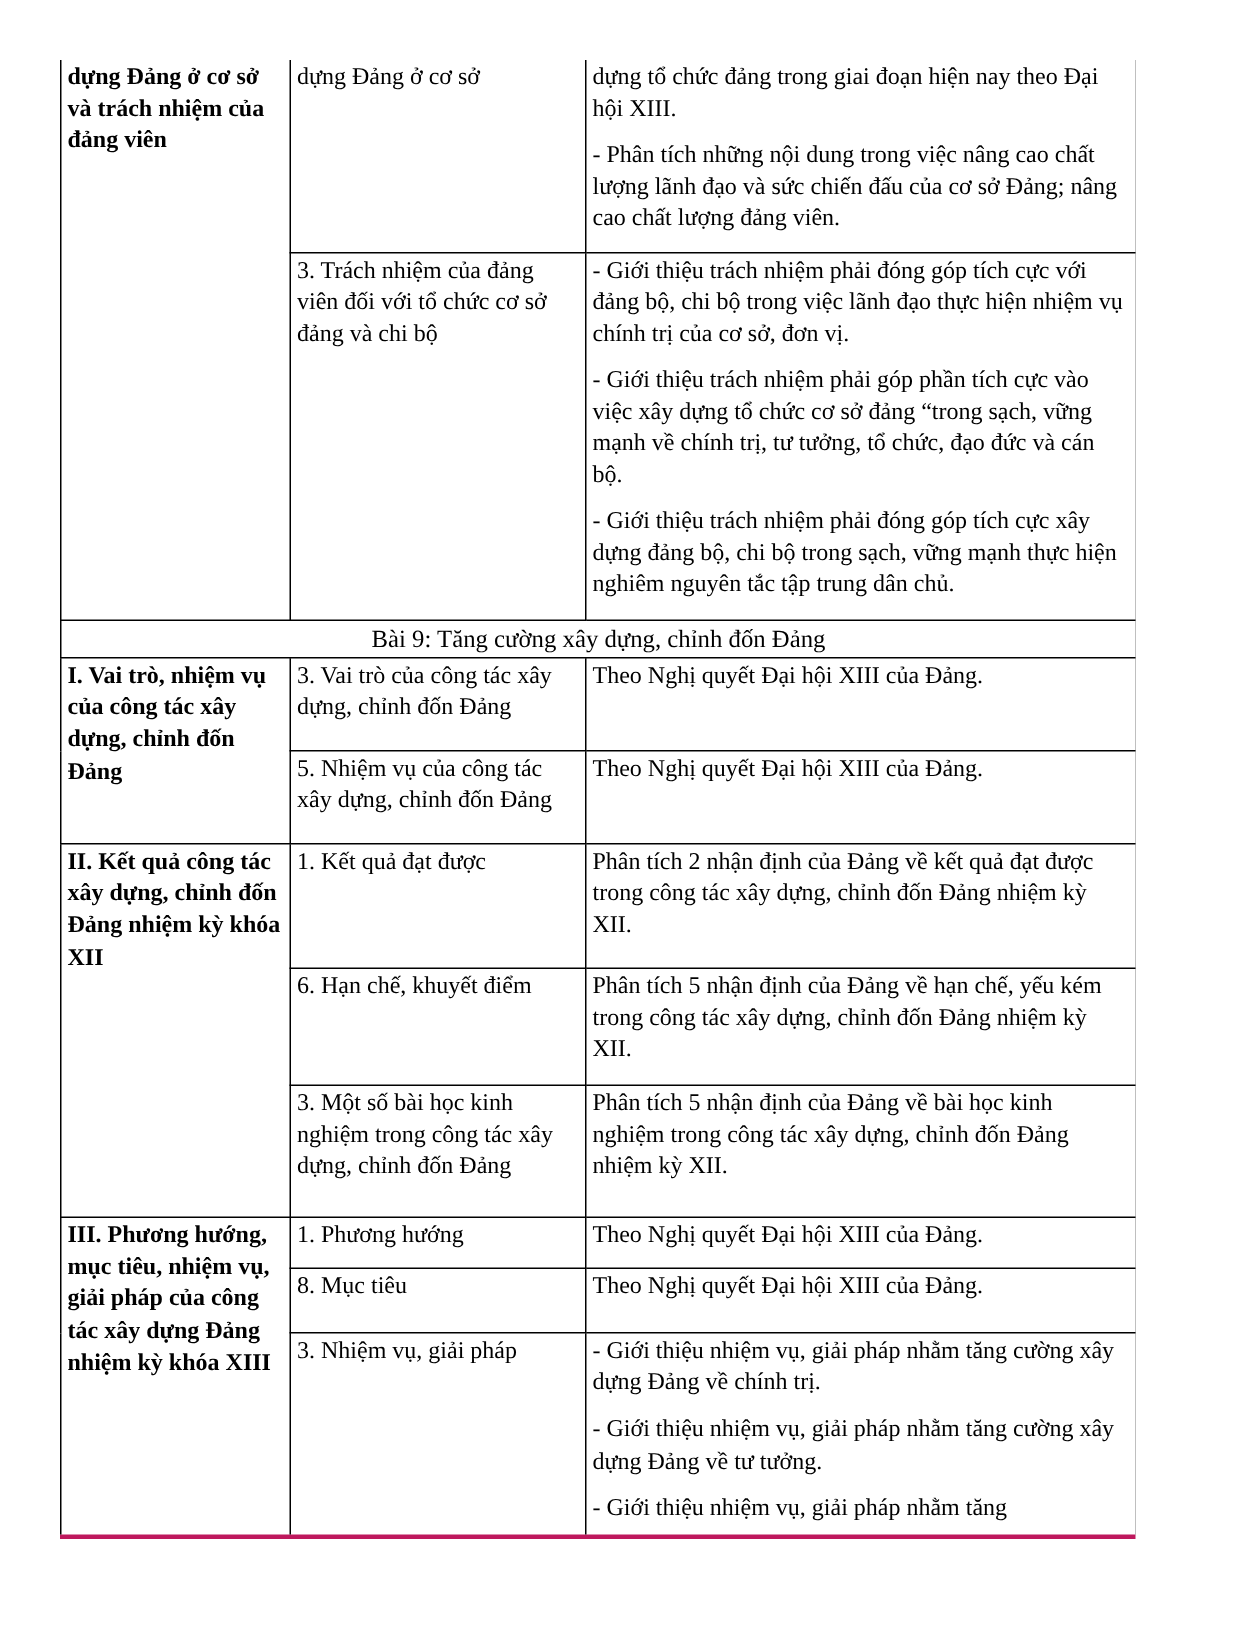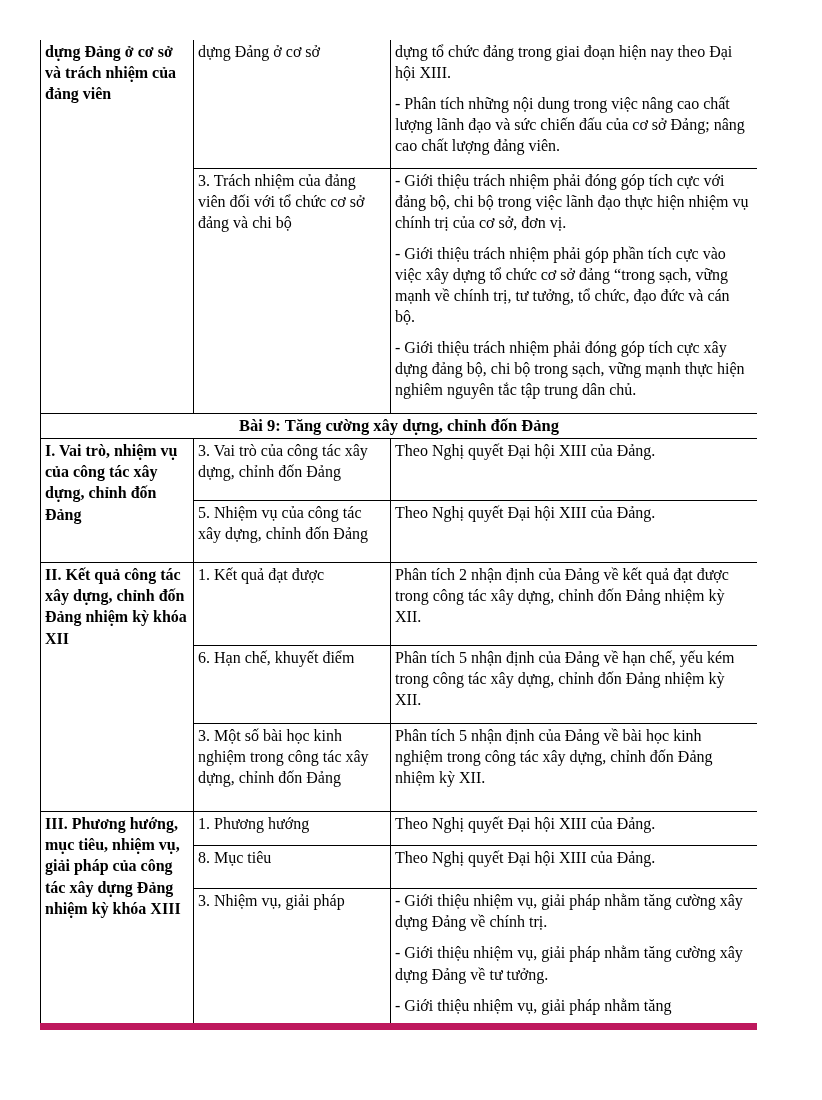--- a/index.html
+++ b/index.html
@@ -10,40 +10,40 @@
     color:#000;
     position:relative;
     overflow:hidden;
   }
   .page{position:absolute;inset:0;background:#fff;}
   .table-clip{
     position:absolute;
     left:40px;top:40px;
     width:717px;height:983px;
     overflow:hidden;
-    border-bottom:7px solid #be185d; 
+    border-bottom:3px solid #be185d; 
   }
   table.doc{
     border-collapse:collapse;
     table-layout:fixed;
     width:717px;
     font-size:16px;
     line-height:1.32;
   }
   table.doc td{
     border:1px solid #000;
     vertical-align:top;
     padding:1px 4px 2px 4px;
     overflow:hidden;
   }
   
   table.doc tr:first-child > td{border-top:none;}
   td.c1{font-weight:bold;}
   td.lesson{
-    font-weight:bold;
+    font-weight:normal;
     text-align:center;
     font-size:16.5px;
     padding:2px 4px;
   }
   td p{margin:0;}
   td p + p{margin-top:10px;}
 </style>
 </head>
 <body>
 

